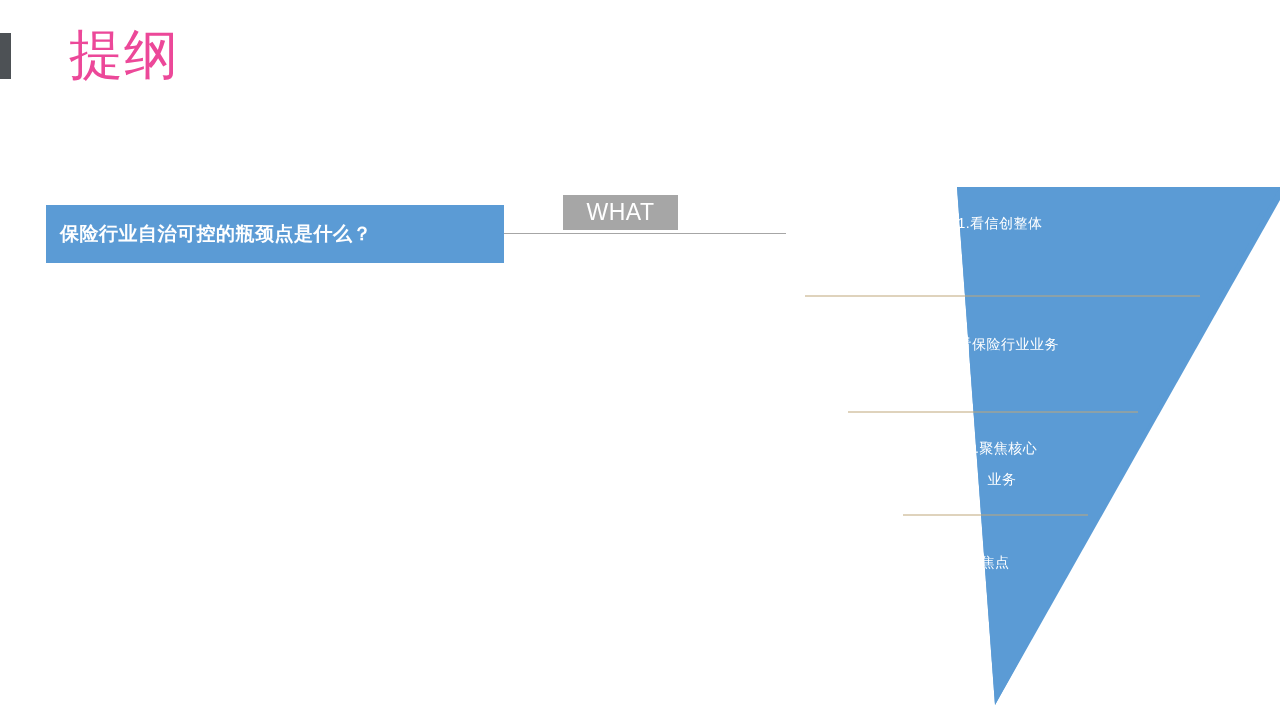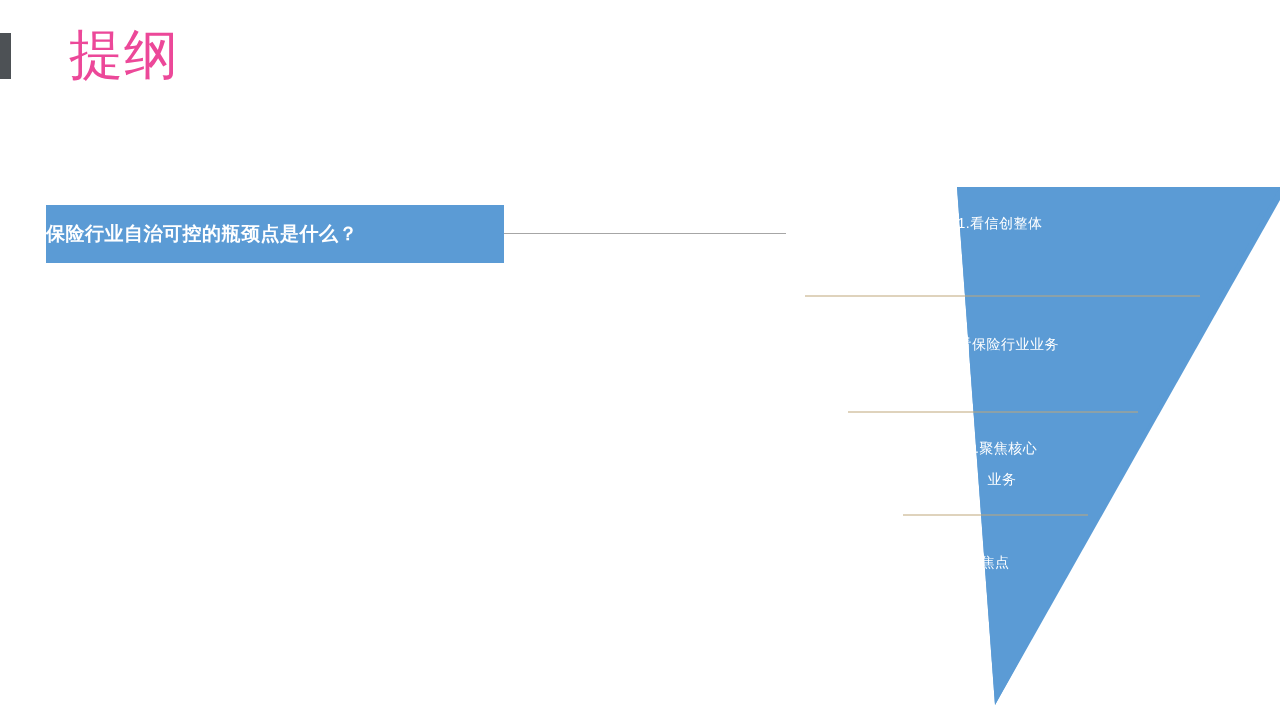--- a/index.html
+++ b/index.html
@@ -56,20 +56,21 @@
     width: 458px;
     height: 58px;
     background: #5B9BD5;
     display: flex;
     align-items: center;
   }
   .question-box-text {
     color: #ffffff;
     font-size: 19px;
     font-weight: bold;
+    padding-left: 14px;
     letter-spacing: 0.5px;
     white-space: nowrap;
   }
 
   
   .connector-line {
     position: absolute;
     left: 504px;
     top: 233px;
     width: 282px;
@@ -130,20 +131,23 @@
 
   <div class="title-accent-bar"></div>
   <div class="slide-title">提纲</div>
 
   <div class="question-box">
     <span class="question-box-text">保险行业自治可控的瓶颈点是什么？</span>
   </div>
 
   <div class="connector-line"></div>
 
+  <div class="what-label">
+    <span class="what-label-text">WHAT</span>
+  </div>
 
   <div id="funnel-wrap">
     <svg id="funnel-svg" width="1280" height="720" viewBox="0 0 1280 720" xmlns="http://www.w3.org/2000/svg">
 
       <polygon points="957,187 1280,187 1280,200 995,705" fill="#5B9BD5"></polygon>
 
       <polygon points="957,187 1280,187 995,705" fill="#5B9BD5"></polygon>
 
       <line x1="805" y1="296" x2="1200" y2="296" stroke="#BFA77A" stroke-width="1"></line>
       <line x1="848" y1="412" x2="1138" y2="412" stroke="#BFA77A" stroke-width="1"></line>

